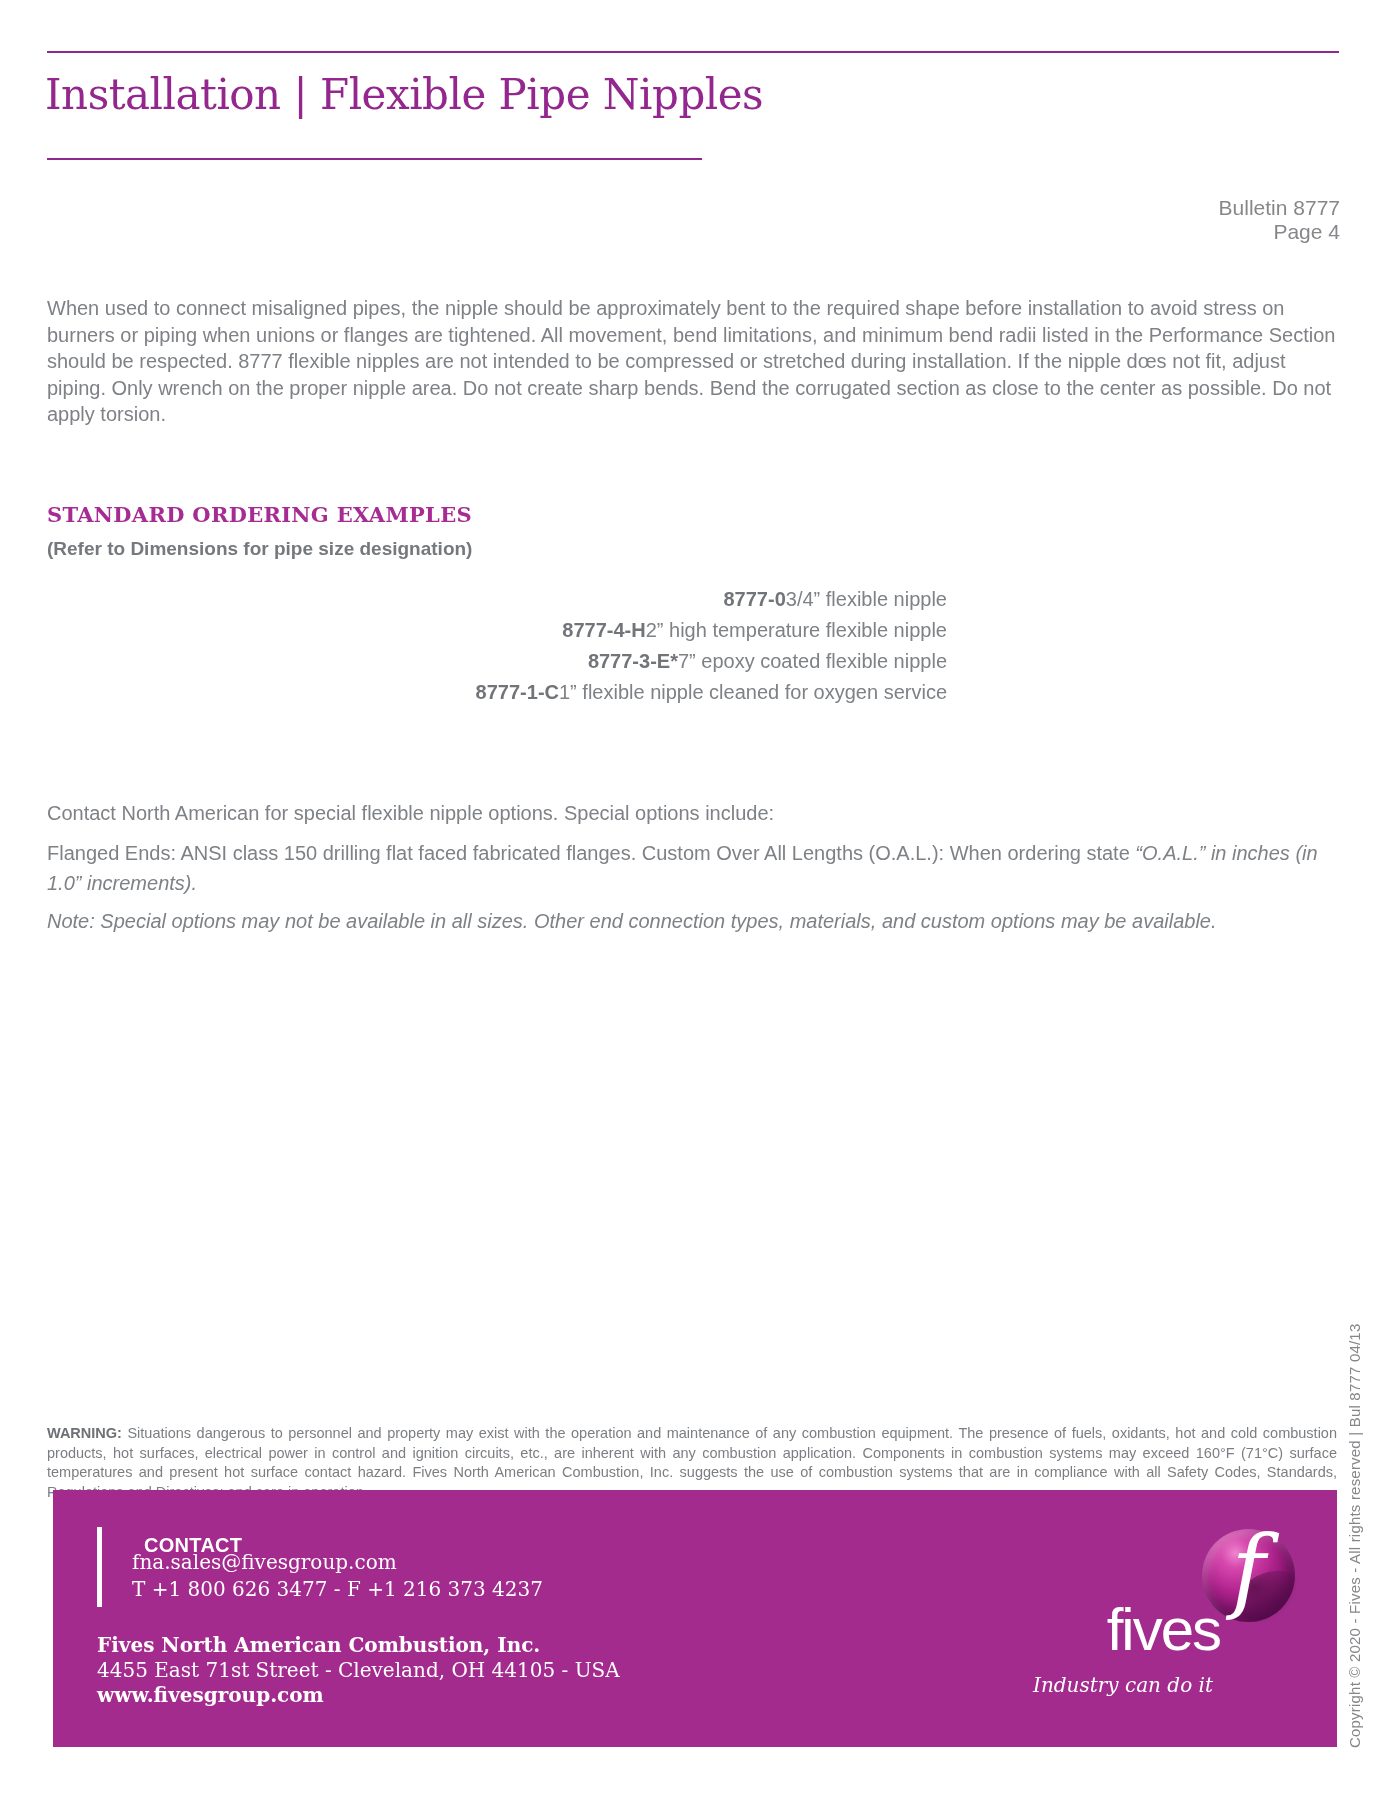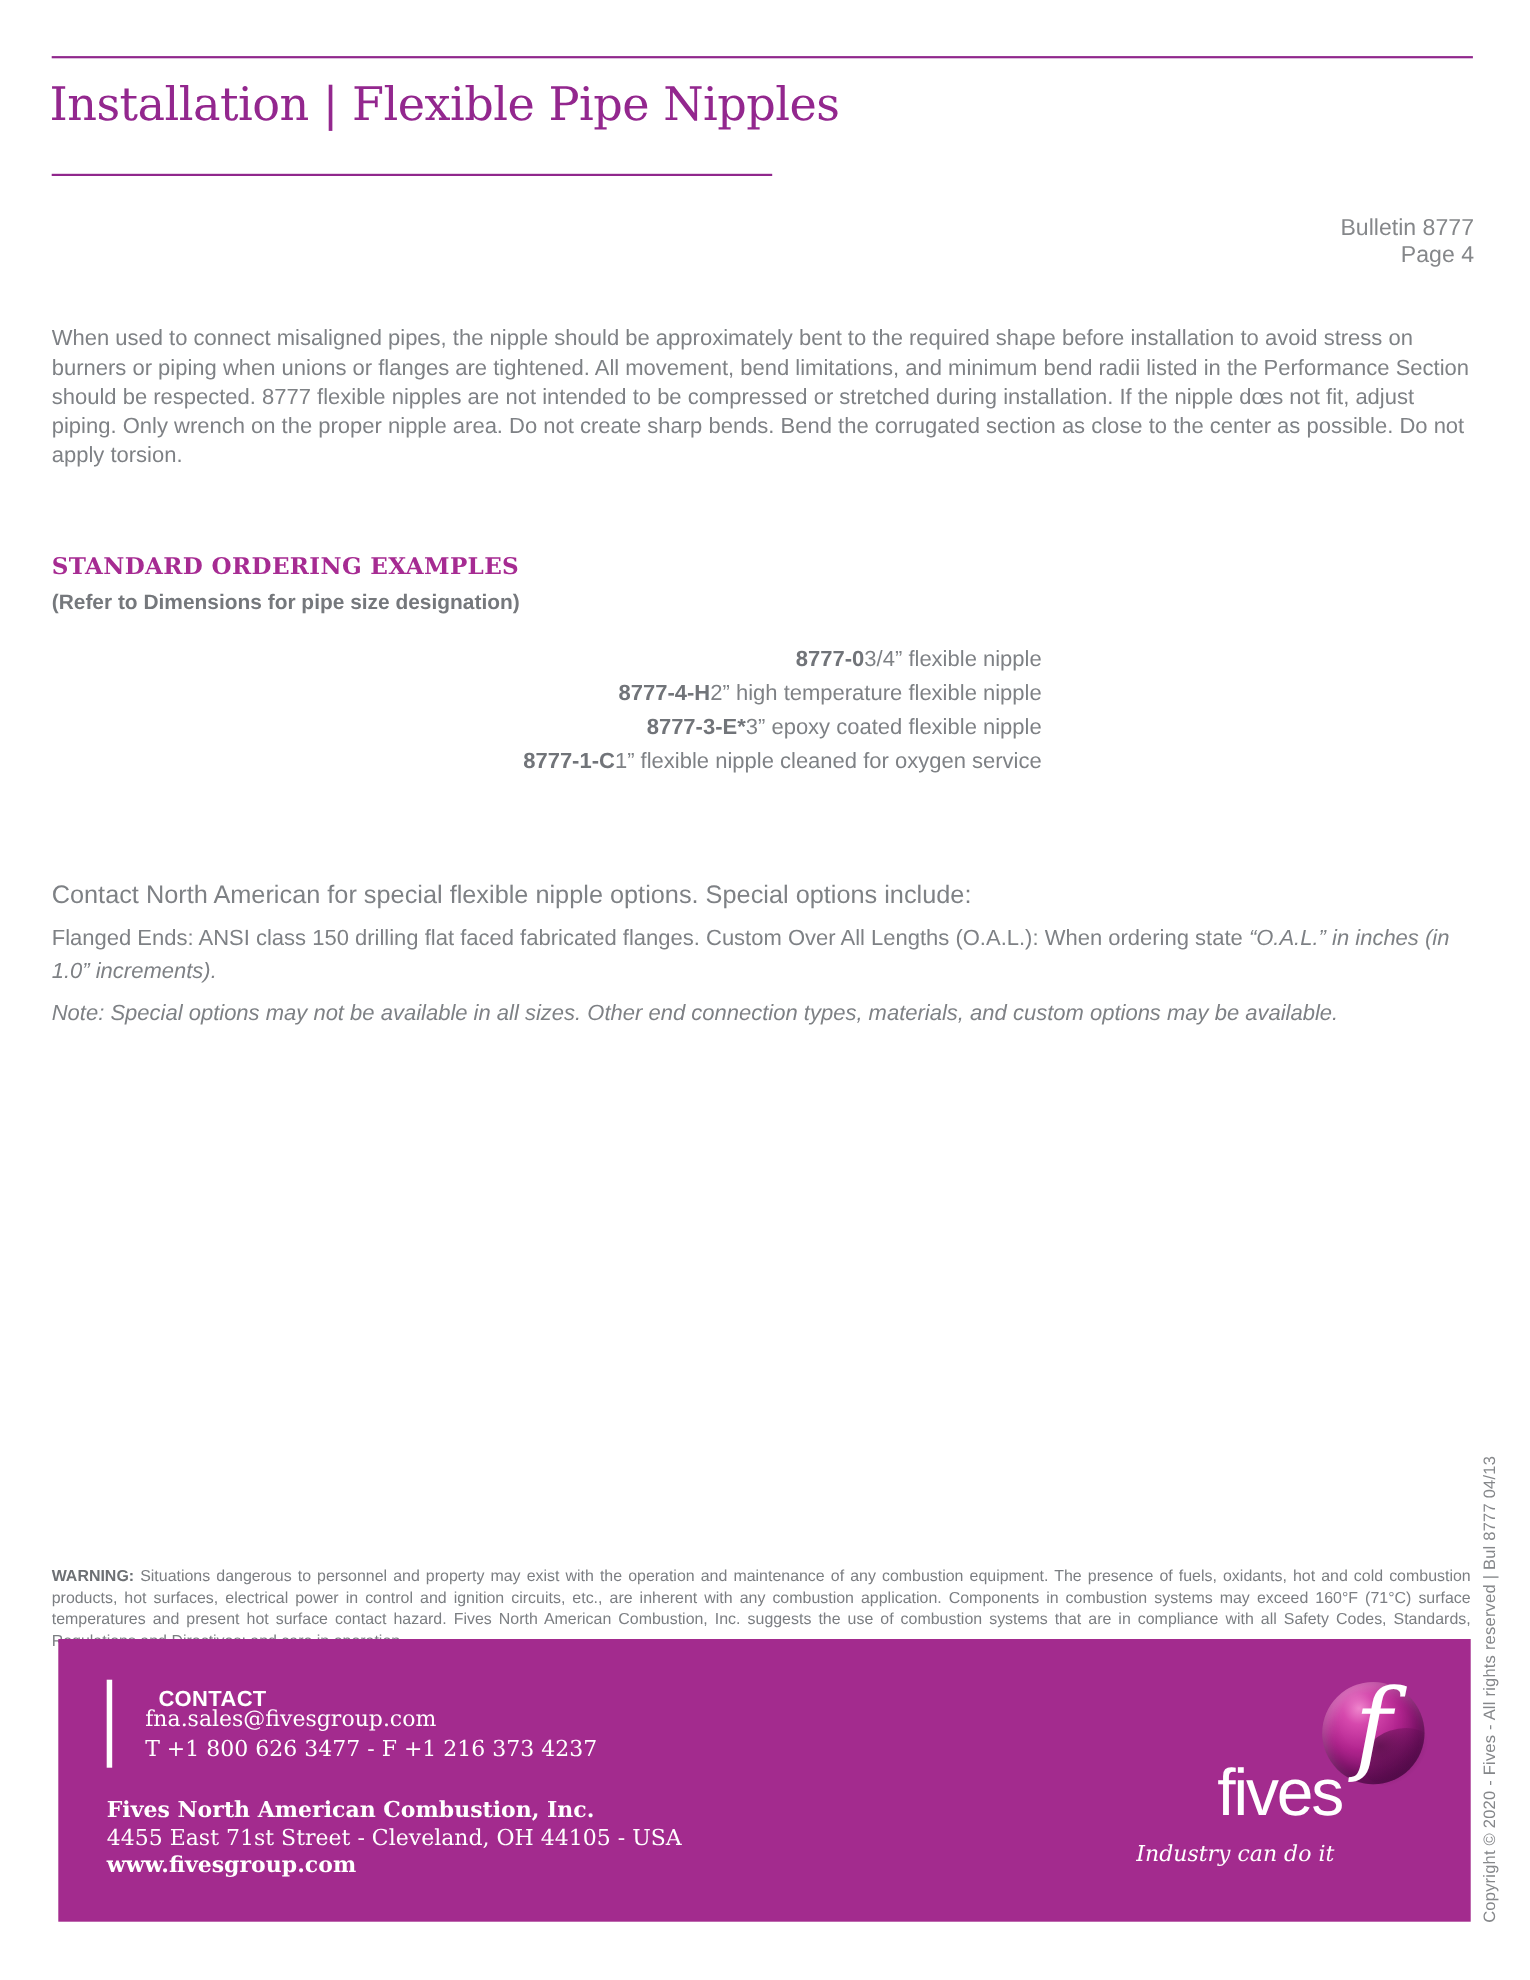--- a/index.html
+++ b/index.html
@@ -28,21 +28,21 @@
                 font-size:19px;font-weight:700;color:#75787c;}
 
   .ordering-list{position:absolute;left:47px;top:584px;width:900px;text-align:right;}
   .ordering-row{height:31px;font-size:20px;line-height:31px;}
   .part-code{display:inline-block;width:168px;font-weight:700;color:#717479;}
   .part-desc{color:#7e8185;}
 
   .footnote{position:absolute;left:47px;top:726px;width:1300px;margin:0;
             font-size:20px;font-style:italic;line-height:26px;}
   .special-line{position:absolute;left:47px;top:800px;width:1300px;margin:0;
-                font-size:23px;line-height:26px;}
+                font-size:20px;line-height:26px;}
   .flanged{position:absolute;left:47px;top:838px;width:1300px;margin:0;
            font-size:20px;line-height:30px;}
   .note-line{position:absolute;left:47px;top:908px;width:1310px;margin:0;
              font-size:20px;font-style:italic;line-height:26px;}
 
   .warning{position:absolute;left:47px;top:1424px;width:1290px;margin:0;
            font-size:14.5px;line-height:19.5px;text-align:justify;color:#7b7e82;}
   .warning .b{font-weight:700;color:#6d7074;}
 
   .footer{position:absolute;left:53px;top:1490px;width:1284px;height:257px;background:#a32b8e;color:#fff;}
@@ -100,21 +100,21 @@
   <p class="ordering-sub">(Refer to Dimensions for pipe size designation)</p>
 
   <div class="ordering-list">
     <div class="ordering-row">
       <span class="part-code">8777-0</span><span class="part-desc">3/4” flexible nipple</span>
     </div>
     <div class="ordering-row">
       <span class="part-code">8777-4-H</span><span class="part-desc">2” high temperature flexible nipple</span>
     </div>
     <div class="ordering-row">
-      <span class="part-code">8777-3-E*</span><span class="part-desc">3” epoxy coated flexible nipple</span>
+      <span class="part-code">8777-3-E*</span><span class="part-desc">7” epoxy coated flexible nipple</span>
     </div>
     <div class="ordering-row">
       <span class="part-code">8777-1-C</span><span class="part-desc">1” flexible nipple cleaned for oxygen service</span>
     </div>
   </div>
 
 
   <p class="special-line body-text">Contact North American for special flexible nipple options. Special options include:</p>
 
   <p class="flanged body-text"><span>Flanged Ends: </span><span style="">ANSI class 150 drilling flat faced fabricated flanges.</span><span> Custom Over All Lengths (O.A.L.): When ordering state </span><span style="font-style: italic;">“O.A.L.” in inches (in 1.0” increments).</span></p>

